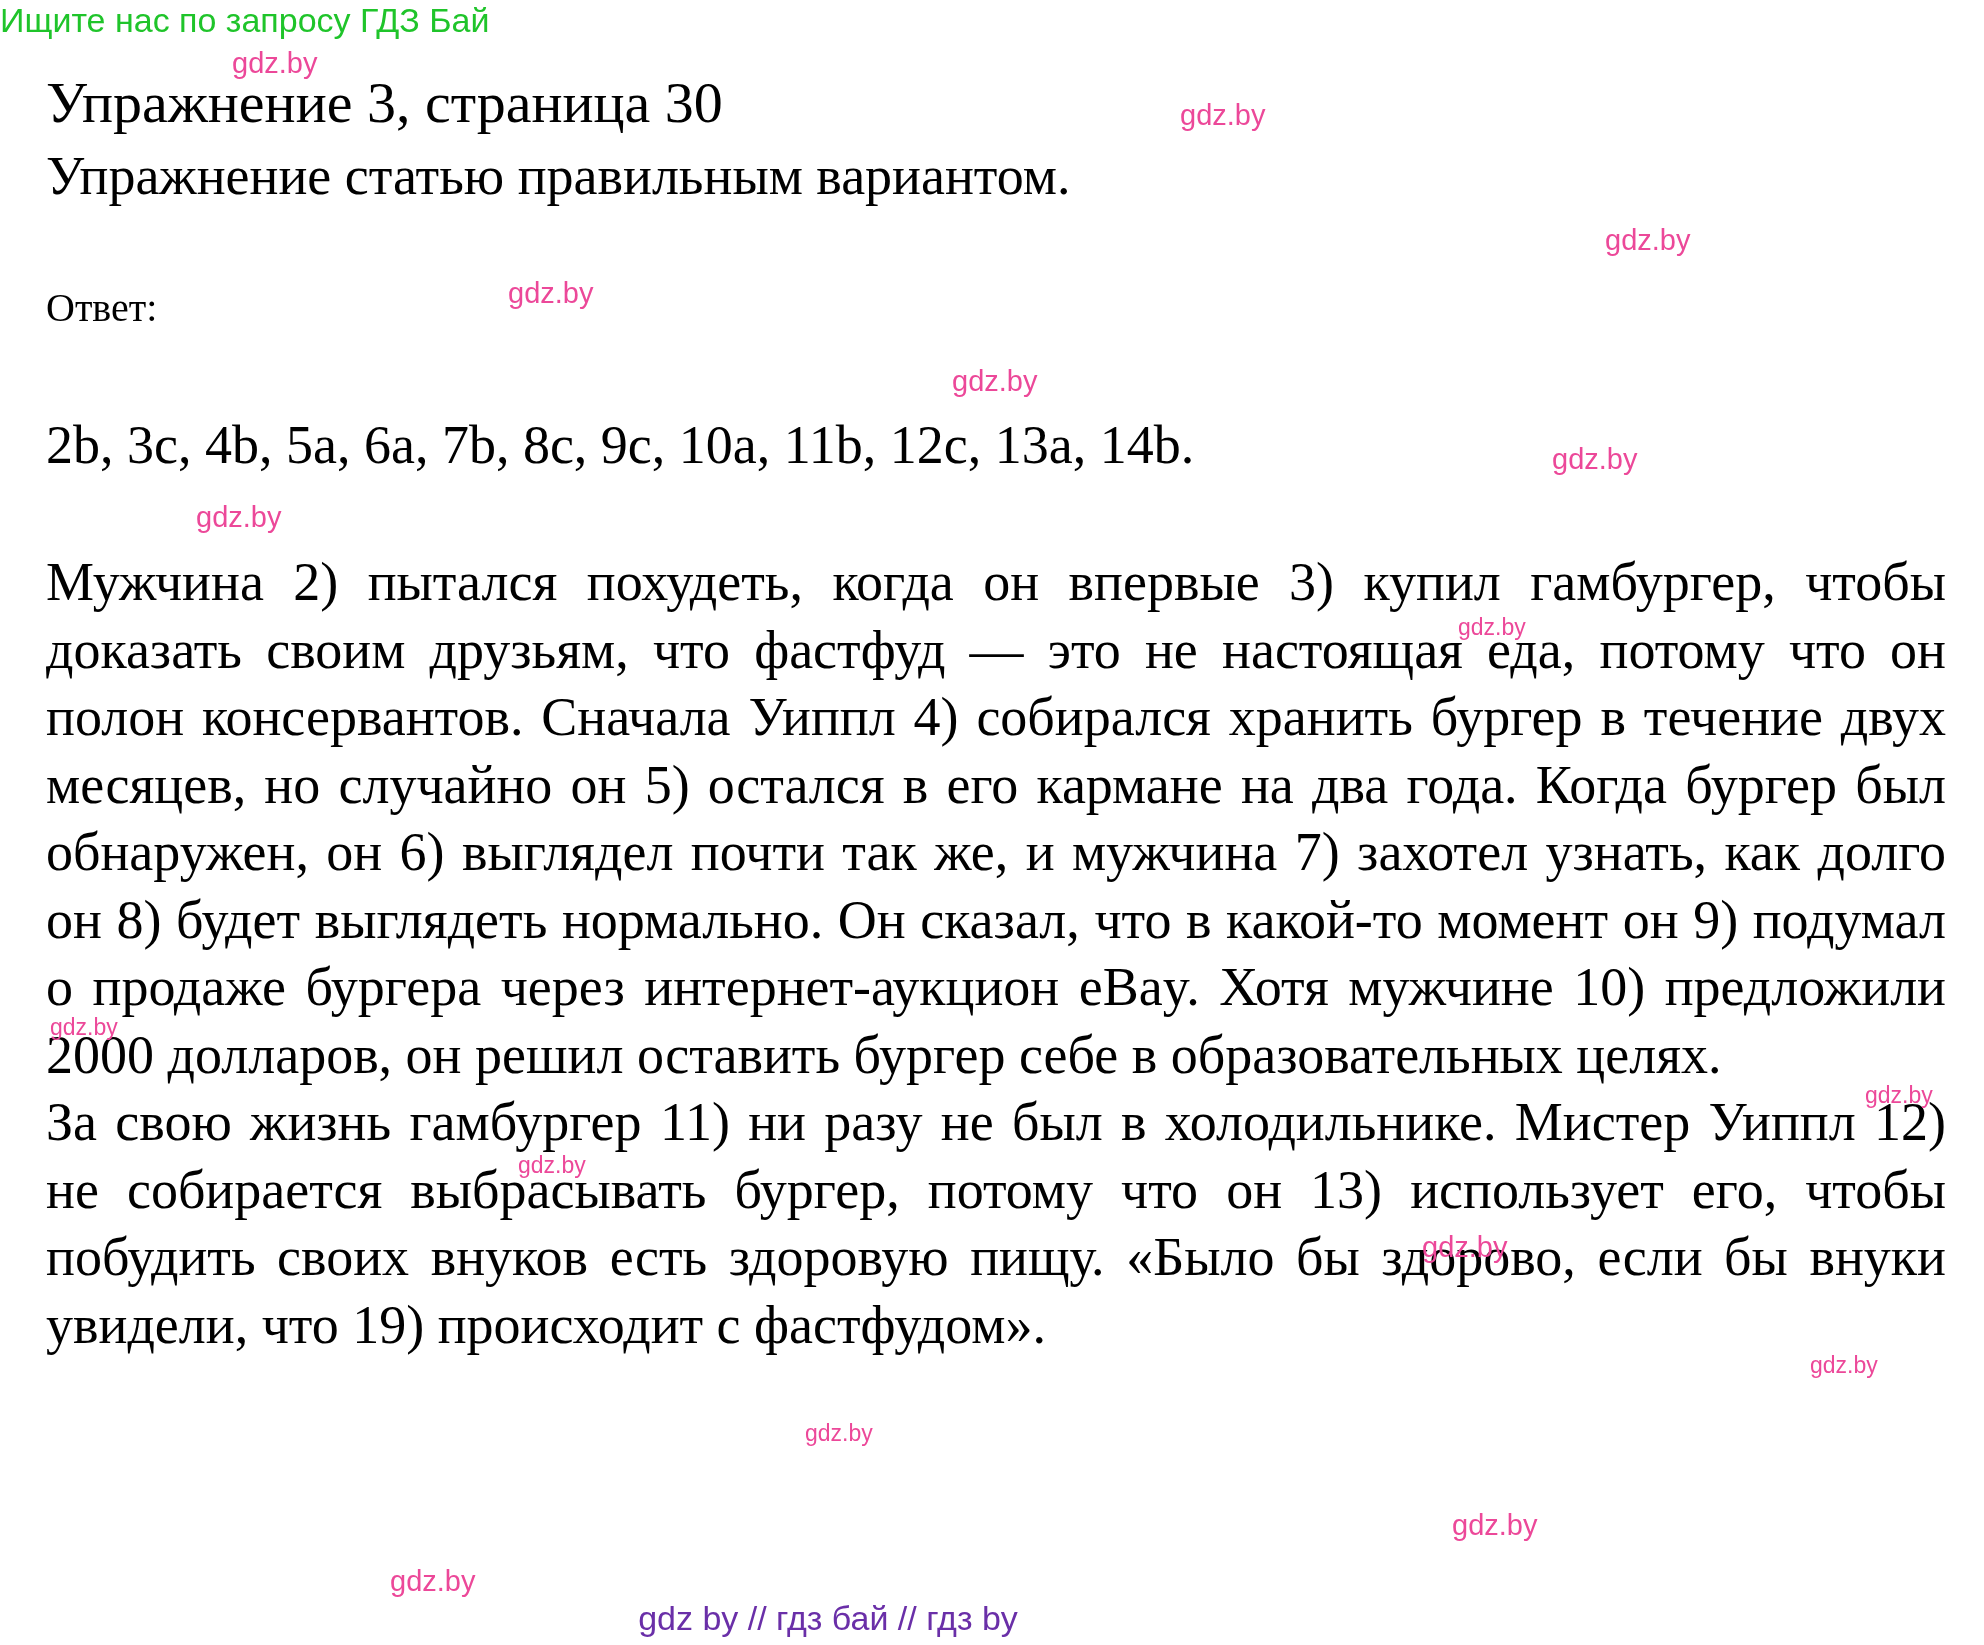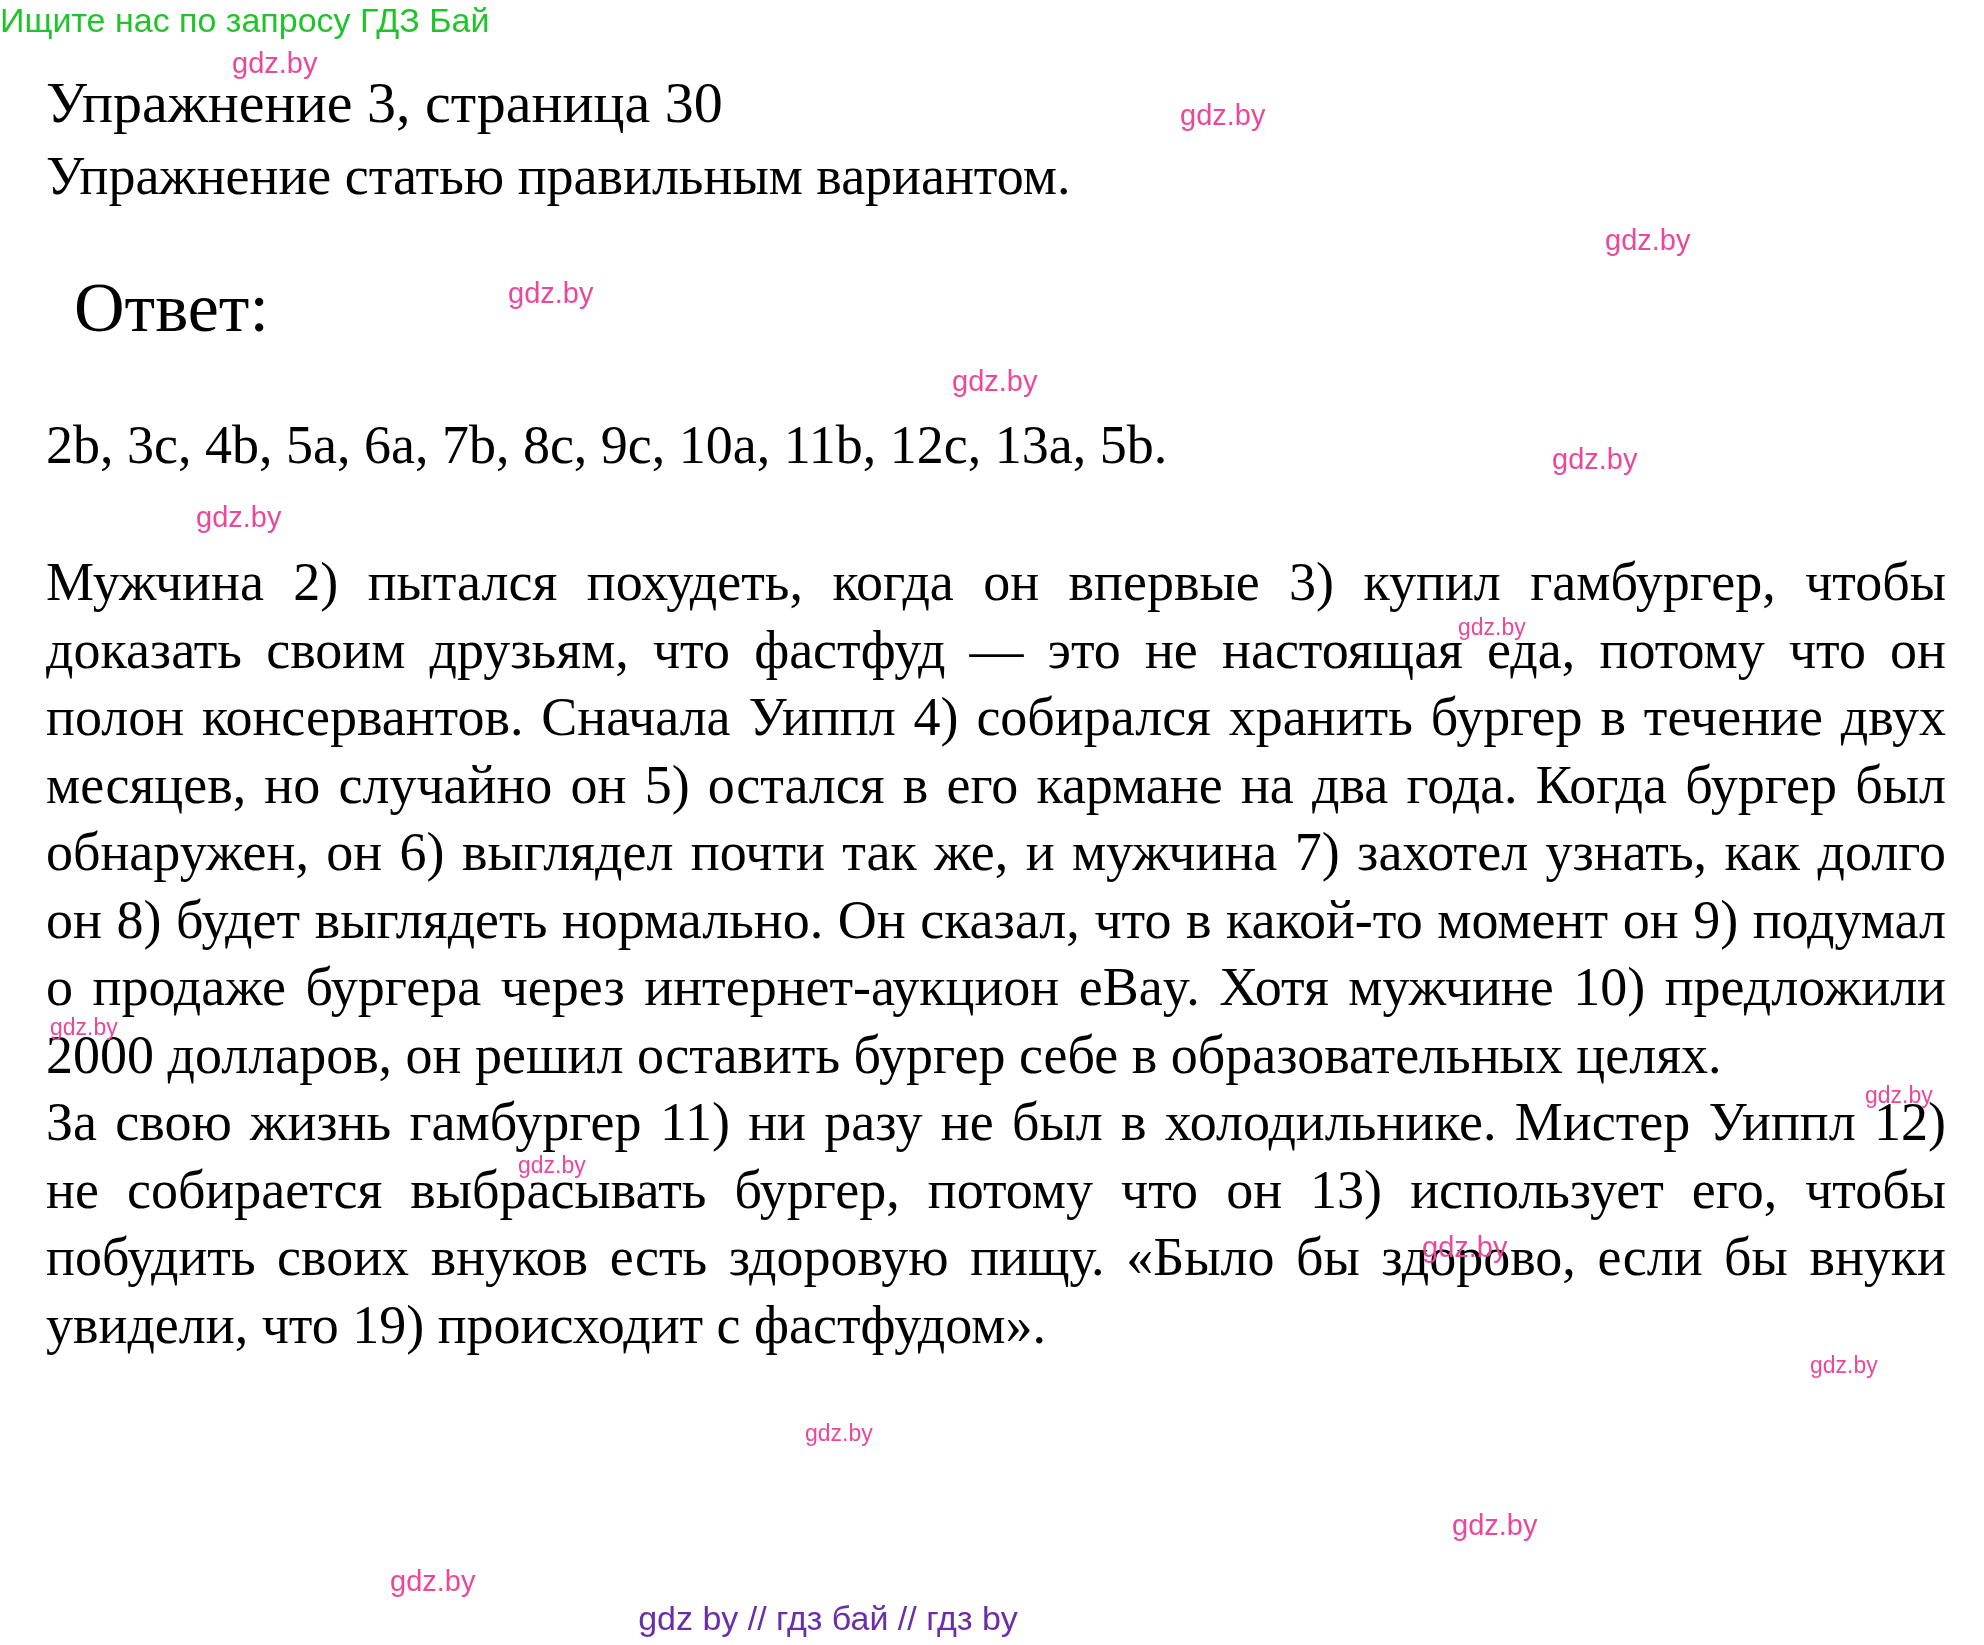--- a/index.html
+++ b/index.html
@@ -4,21 +4,21 @@
 <style>
   html, body { margin:0; padding:0; background:#ffffff; }
   body { width:1984px; height:1645px; position:relative; overflow:hidden;
          font-family:"Liberation Serif", serif; color:#000; }
   .banner { position:absolute; top:0; left:0; width:1984px; text-align:left;
             font-family:"Liberation Sans", sans-serif; font-size:34px; color:#1fc42a; line-height:40px; }
   .wm { position:absolute; font-family:"Liberation Sans", sans-serif; font-size:29px; color:#ec4899; line-height:30px; }
   .wm.small { font-size:23px; }
   .title { position:absolute; left:46px; top:68px; font-size:58px; font-weight:normal; line-height:70px; }
   .task { position:absolute; left:46px; top:143px; font-size:54px; line-height:66px; }
-  .answer-label { position:absolute; left:46px; top:275px; font-size:70px; line-height:66px;margin-left:28px; }
+  .answer-label { position:absolute; left:46px; top:275px; font-size:40px; line-height:66px; }
   .answer-keys { position:absolute; left:46px; top:412px; font-size:54px; line-height:66px; }
   .story { position:absolute; left:46px; top:549px; width:1900px; font-size:54px; line-height:67.5px; }
   .story p { margin:0; text-align:justify; text-align-last:left; }
   .footer { position:absolute; top:1622px; left:0; width:1656px; text-align:center;
             font-family:"Liberation Sans", sans-serif; font-size:34px; color:#6a2fa8; line-height:40px; transform:translateY(-24px); }
 </style>
 </head>
 <body>
 
 <div class="banner">Ищите нас по запросу ГДЗ Бай</div>
@@ -26,21 +26,21 @@
 <div class="wm" style="left:232px;top:48px;">gdz.by</div>
 <div class="title">Упражнение 3, страница 30</div>
 <div class="wm" style="left:1180px;top:100px;">gdz.by</div>
 <div class="task">Упражнение статью правильным вариантом.</div>
 <div class="wm" style="left:1605px;top:225px;">gdz.by</div>
 
 <div class="answer-label">Ответ:</div>
 <div class="wm" style="left:508px;top:278px;">gdz.by</div>
 <div class="wm" style="left:952px;top:366px;">gdz.by</div>
 
-<div class="answer-keys">2b, 3c, 4b, 5a, 6a, 7b, 8c, 9c, 10a, 11b, 12c, 13a, 5b.</div>
+<div class="answer-keys">2b, 3c, 4b, 5a, 6a, 7b, 8c, 9c, 10a, 11b, 12c, 13a, 14b.</div>
 <div class="wm" style="left:1552px;top:444px;">gdz.by</div>
 <div class="wm" style="left:196px;top:502px;">gdz.by</div>
 
 <div class="story">
   <p>Мужчина 2) пытался похудеть, когда он впервые 3) купил  гамбургер, чтобы доказать своим друзьям, что фастфуд — это не настоящая еда, потому что он полон консервантов. Сначала Уиппл 4) собирался хранить бургер в течение двух месяцев, но случайно он 5) остался в его кармане на два года. Когда бургер был обнаружен, он 6) выглядел почти так же, и мужчина 7) захотел узнать, как долго он 8) будет выглядеть нормально. Он сказал, что в какой-то момент он 9) подумал о продаже бургера через интернет-аукцион eBay. Хотя мужчине 10) предложили 2000 долларов, он решил оставить бургер себе в образовательных целях.</p>
   <p>За свою жизнь гамбургер 11) ни разу не был в холодильнике. Мистер Уиппл 12) не собирается выбрасывать бургер, потому что он 13) использует его, чтобы побудить своих внуков есть здоровую пищу. «Было бы здорово, если бы внуки увидели, что 19) происходит с фастфудом».</p>
 </div>
 
 <div class="wm small" style="left:1458px;top:612px;">gdz.by</div>
 <div class="wm small" style="left:50px;top:1012px;">gdz.by</div>

